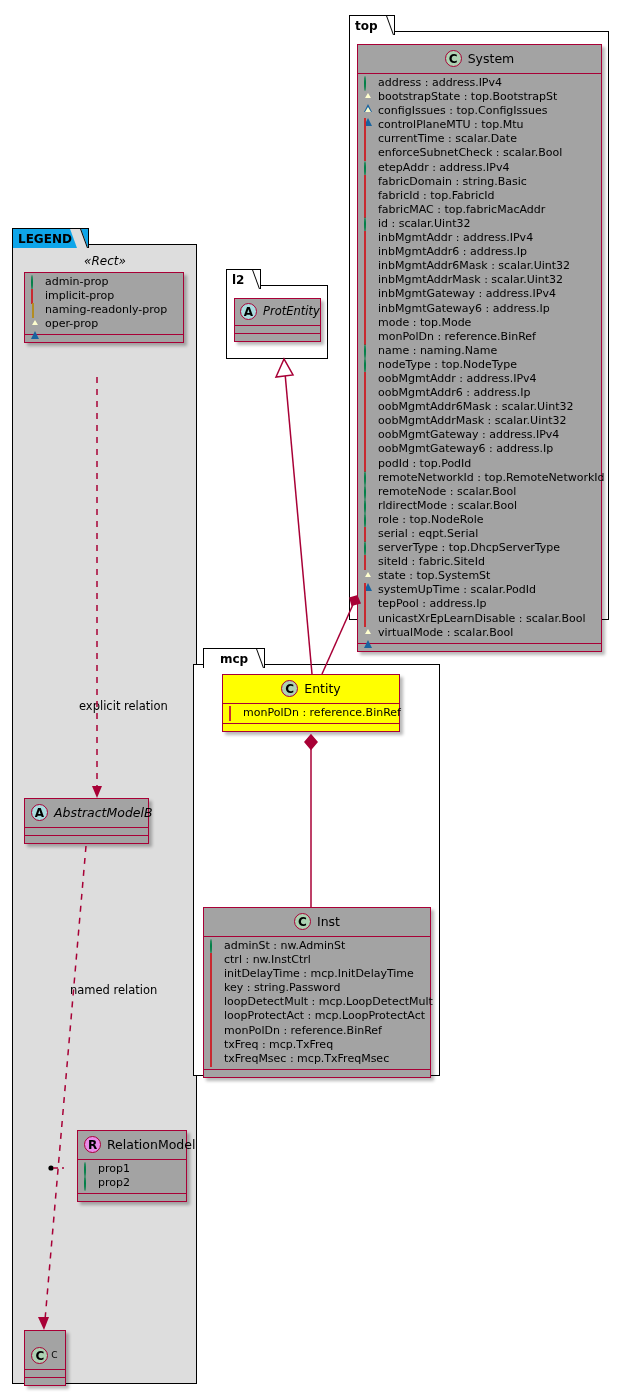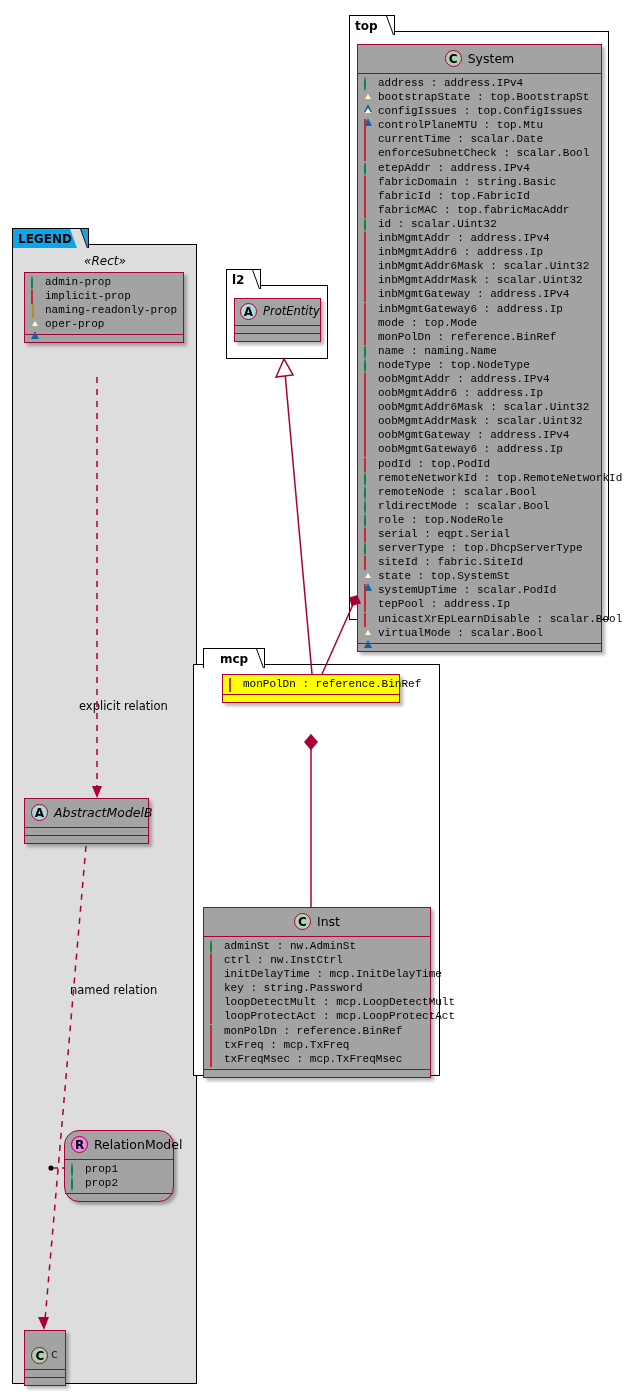--- a/index.html
+++ b/index.html
@@ -97,21 +97,20 @@
   }
   .cls-foot {
     height: 7px;
   }
   .attr {
     display: block;
     white-space: nowrap;
     font-size: 11px;
     line-height: 14.1px;
     padding-left: 2px;
-    font-family: Liberation Mono, monospace;
   }
   .vis {
     display: inline-block;
     width: 9px;
     height: 9px;
     margin-right: 5px;
     vertical-align: -1px;
     position: relative;
   }
   .vis-circle {
@@ -196,21 +195,21 @@
 </div>
 
 <div class="cls" style="left:24px; top:798px; width:125px;">
   <div class="cls-head">
     <span class="badge a">A</span><span class="cls-name italic">AbstractModelB</span>
   </div>
   <div class="cls-attrs" style="height:7px;padding:0;"></div>
   <div class="cls-foot"></div>
 </div>
 
-<div class="cls" style="left:64px; top:1130px; width:110px;border-radius:15px;">
+<div class="cls" style="left:77px; top:1130px; width:110px;">
   <div class="cls-head">
     <span class="badge r">R</span><span class="cls-name">RelationModel</span>
   </div>
   <div class="cls-attrs">
     <span class="attr"><span class="vis"><span class="vis-circle"></span></span><span>prop1</span></span>
     <span class="attr"><span class="vis"><span class="vis-circle"></span></span><span>prop2</span></span>
   </div>
   <div class="cls-foot"></div>
 </div>
 
@@ -294,20 +293,23 @@
   <div class="cls-foot"></div>
 </div>
 
 <div class="pkg" style="left:193px; top:664px; width:247px; height:412px;"></div>
 <div class="pkg-tab on-white" style="left:203px; top:648px;padding-left:16px;">
   <span>mcp</span>
   <span class="tab-skew"></span>
 </div>
 
 <div class="cls highlight" style="left:222px; top:674px; width:178px;">
+  <div class="cls-head">
+    <span class="badge c">C</span><span class="cls-name">Entity</span>
+  </div>
   <div class="cls-attrs">
     <span class="attr"><span class="vis"><span class="vis-square"></span></span><span>monPolDn : reference.BinRef</span></span>
   </div>
   <div class="cls-foot"></div>
 </div>
 
 <div class="cls" style="left:203px; top:907px; width:228px;">
   <div class="cls-head">
     <span class="badge c">C</span><span class="cls-name">Inst</span>
   </div>

